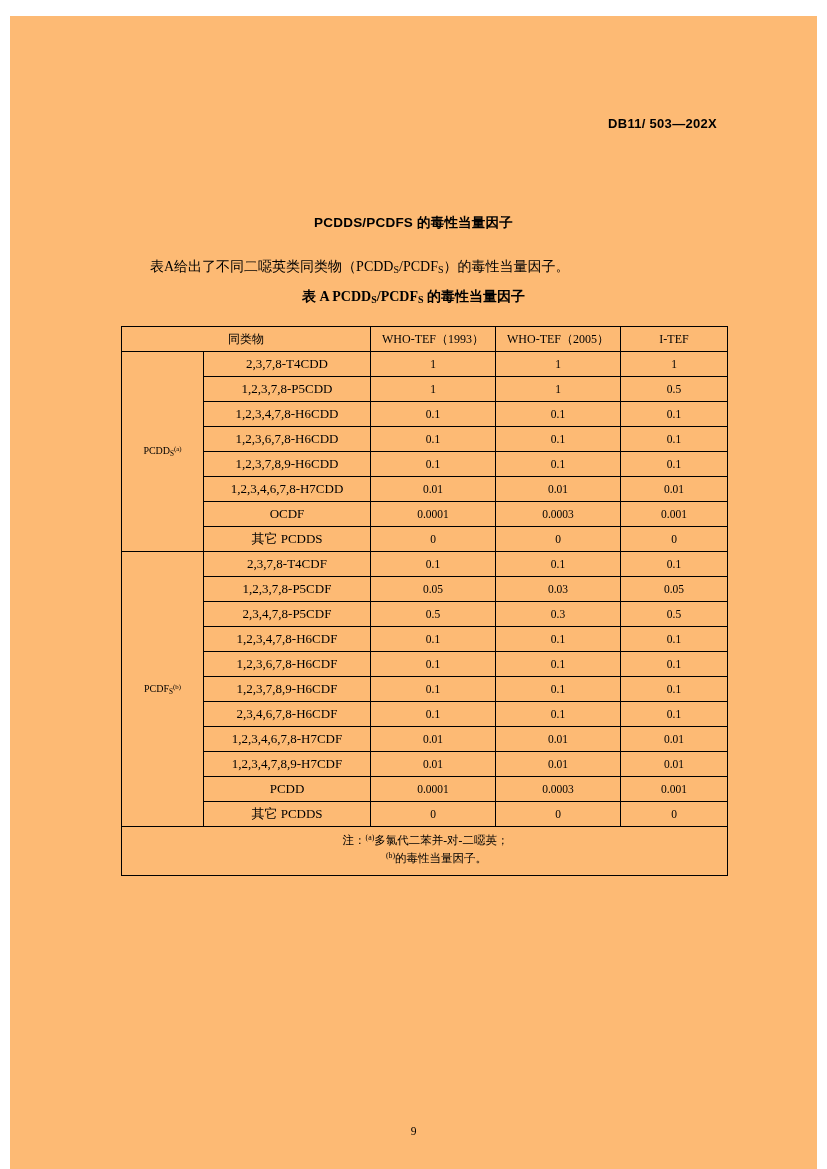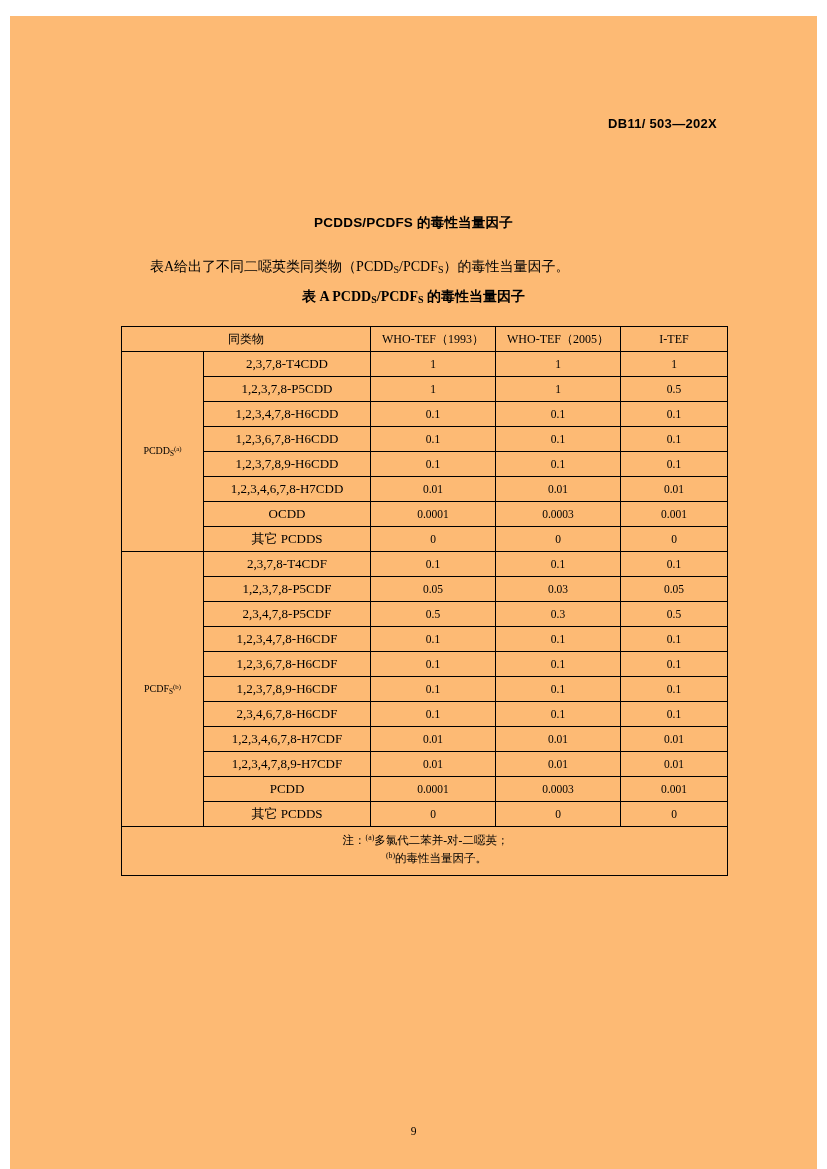--- a/index.html
+++ b/index.html
@@ -190,21 +190,21 @@
         <td>0.1</td>
         <td>0.1</td>
       </tr>
       <tr>
         <td class="rowlabel">1,2,3,4,6,7,8-H7CDD</td>
         <td>0.01</td>
         <td>0.01</td>
         <td>0.01</td>
       </tr>
       <tr>
-        <td class="rowlabel">OCDD</td>
+        <td class="rowlabel">OCDF</td>
         <td>0.0001</td>
         <td>0.0003</td>
         <td>0.001</td>
       </tr>
       <tr>
         <td class="rowlabel">其它 PCDDS</td>
         <td>0</td>
         <td>0</td>
         <td>0</td>
       </tr>

